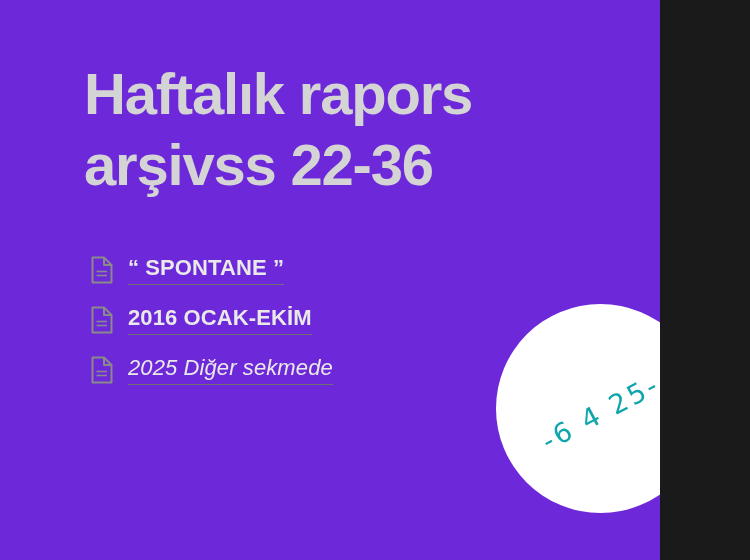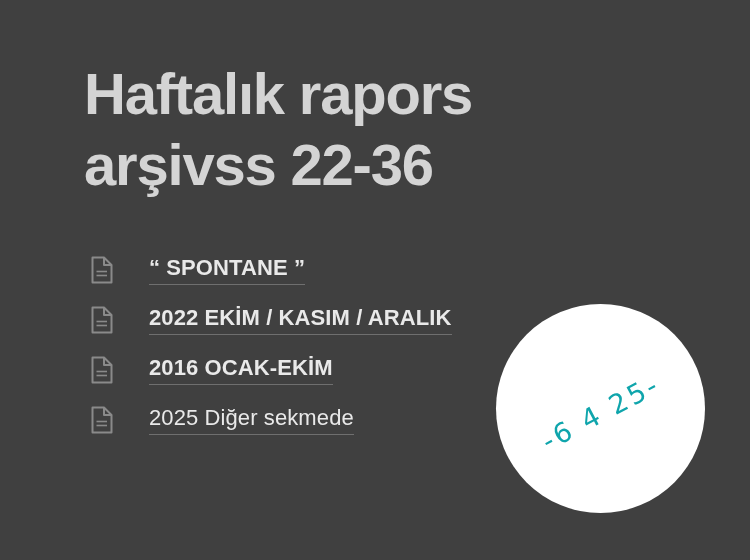--- a/index.html
+++ b/index.html
@@ -9,23 +9,23 @@
   body {
     width: 750px;
     height: 560px;
     background: #1a1a1a;
     font-family: "Liberation Sans", sans-serif;
     overflow: hidden;
     position: relative;
   }
   #stage {
     position: relative;
-    width: 750px;
+    width: 660px;
     height: 560px;
-    background: #404040;
+    background: #6d28d9;
     overflow: hidden;
   }
 
   
   .title-block {
     position: absolute;
     left: 84px;
     top: 58px;
     width: 470px;
   }
@@ -43,21 +43,20 @@
   .doc-list {
     position: absolute;
     left: 90px;
     top: 245px;
     width: 420px;
   }
   .doc-row {
     display: flex;
     align-items: center;
     height: 50px;
-    gap: 21px;
   }
   .doc-icon {
     flex: 0 0 auto;
     width: 24px;
     height: 28px;
     margin-right: 14px;
     display: block;
   }
   .doc-icon svg {
     display: block;
@@ -68,20 +67,21 @@
     font-size: 22px;
     color: #e9e9e9;
     letter-spacing: 0.1px;
     white-space: nowrap;
     border-bottom: 1px solid #6f6f6f;
     padding-bottom: 5px;
     line-height: 23px;
   }
   .doc-label.light {
     font-weight: normal;
+    font-style: italic;
   }
 
   
   .stamp {
     position: absolute;
     left: 496px;
     top: 304px;
     width: 209px;
     height: 209px;
     border-radius: 50%;
@@ -119,31 +119,20 @@
         <svg width="24" height="28" viewBox="0 0 24 28" fill="none">
           <path d="M2.5 1.5 H14 L21.5 9 V26.5 H2.5 Z" stroke="#8a8a8a" stroke-width="2" stroke-linejoin="round" fill="none"></path>
           <path d="M14 1.5 V9 H21.5" stroke="#8a8a8a" stroke-width="2" stroke-linejoin="round" fill="none"></path>
           <line x1="6.5" y1="15.5" x2="17" y2="15.5" stroke="#8a8a8a" stroke-width="1.6"></line>
           <line x1="6.5" y1="19.5" x2="17" y2="19.5" stroke="#8a8a8a" stroke-width="1.6"></line>
         </svg>
       </span>
       <span class="doc-label">“ SPONTANE ”</span>
     </div>
 
-    <div class="doc-row">
-      <span class="doc-icon">
-        <svg width="24" height="28" viewBox="0 0 24 28" fill="none">
-          <path d="M2.5 1.5 H14 L21.5 9 V26.5 H2.5 Z" stroke="#8a8a8a" stroke-width="2" stroke-linejoin="round" fill="none"></path>
-          <path d="M14 1.5 V9 H21.5" stroke="#8a8a8a" stroke-width="2" stroke-linejoin="round" fill="none"></path>
-          <line x1="6.5" y1="15.5" x2="17" y2="15.5" stroke="#8a8a8a" stroke-width="1.6"></line>
-          <line x1="6.5" y1="19.5" x2="17" y2="19.5" stroke="#8a8a8a" stroke-width="1.6"></line>
-        </svg>
-      </span>
-      <span class="doc-label">2022 EKİM / KASIM / ARALIK</span>
-    </div>
 
 
     <div class="doc-row">
       <span class="doc-icon">
         <svg width="24" height="28" viewBox="0 0 24 28" fill="none">
           <path d="M2.5 1.5 H14 L21.5 9 V26.5 H2.5 Z" stroke="#8a8a8a" stroke-width="2" stroke-linejoin="round" fill="none"></path>
           <path d="M14 1.5 V9 H21.5" stroke="#8a8a8a" stroke-width="2" stroke-linejoin="round" fill="none"></path>
           <line x1="6.5" y1="15.5" x2="17" y2="15.5" stroke="#8a8a8a" stroke-width="1.6"></line>
           <line x1="6.5" y1="19.5" x2="17" y2="19.5" stroke="#8a8a8a" stroke-width="1.6"></line>
         </svg>

